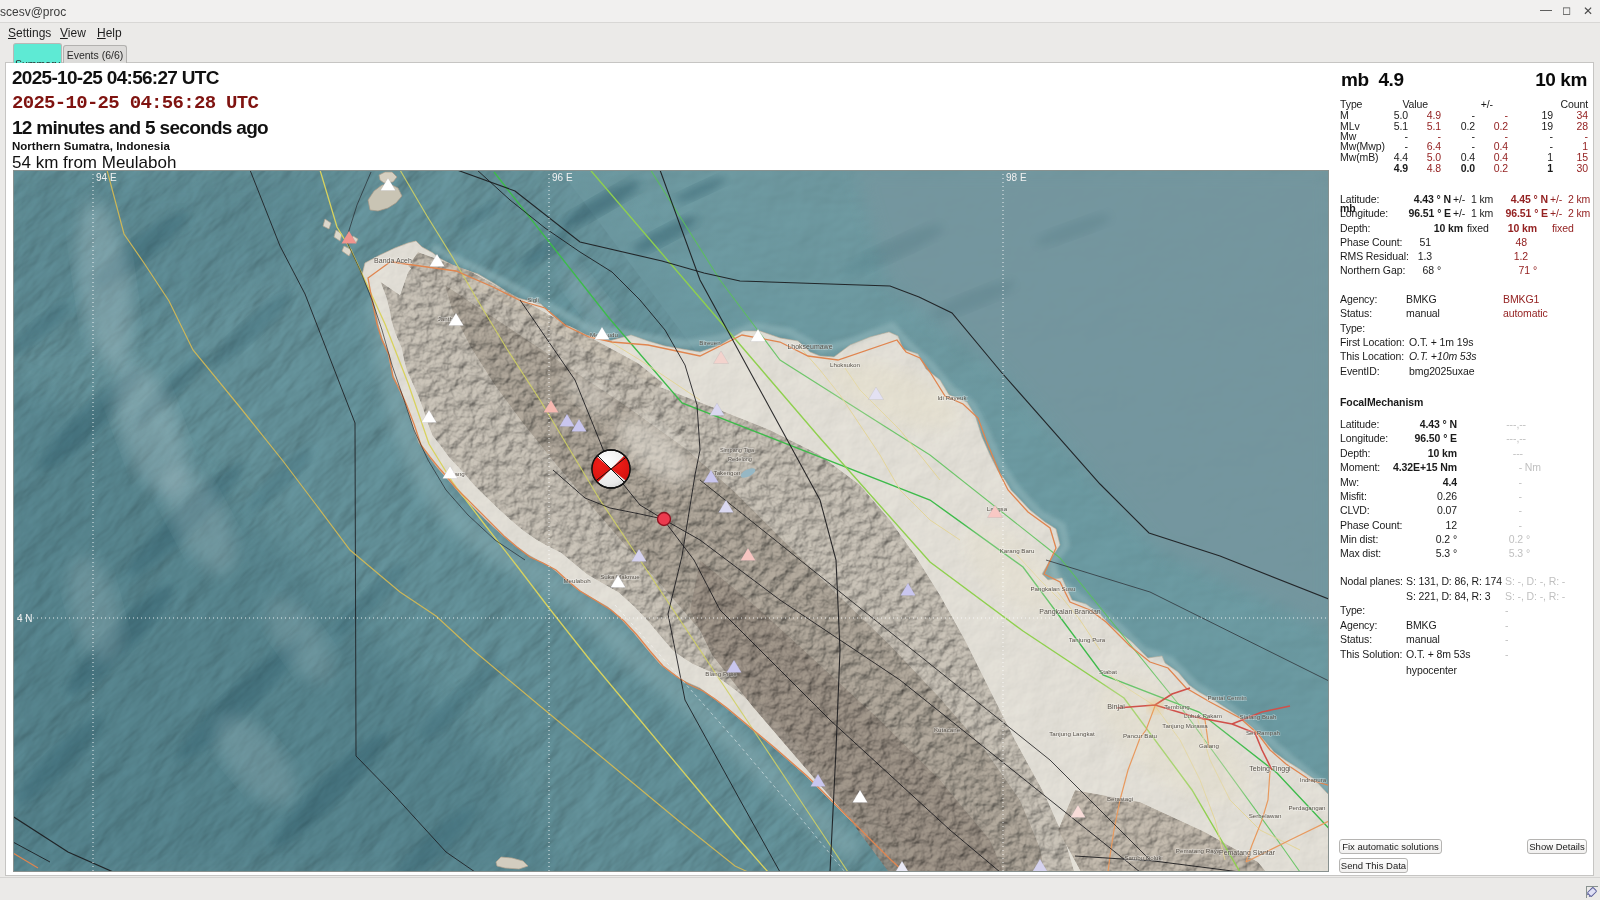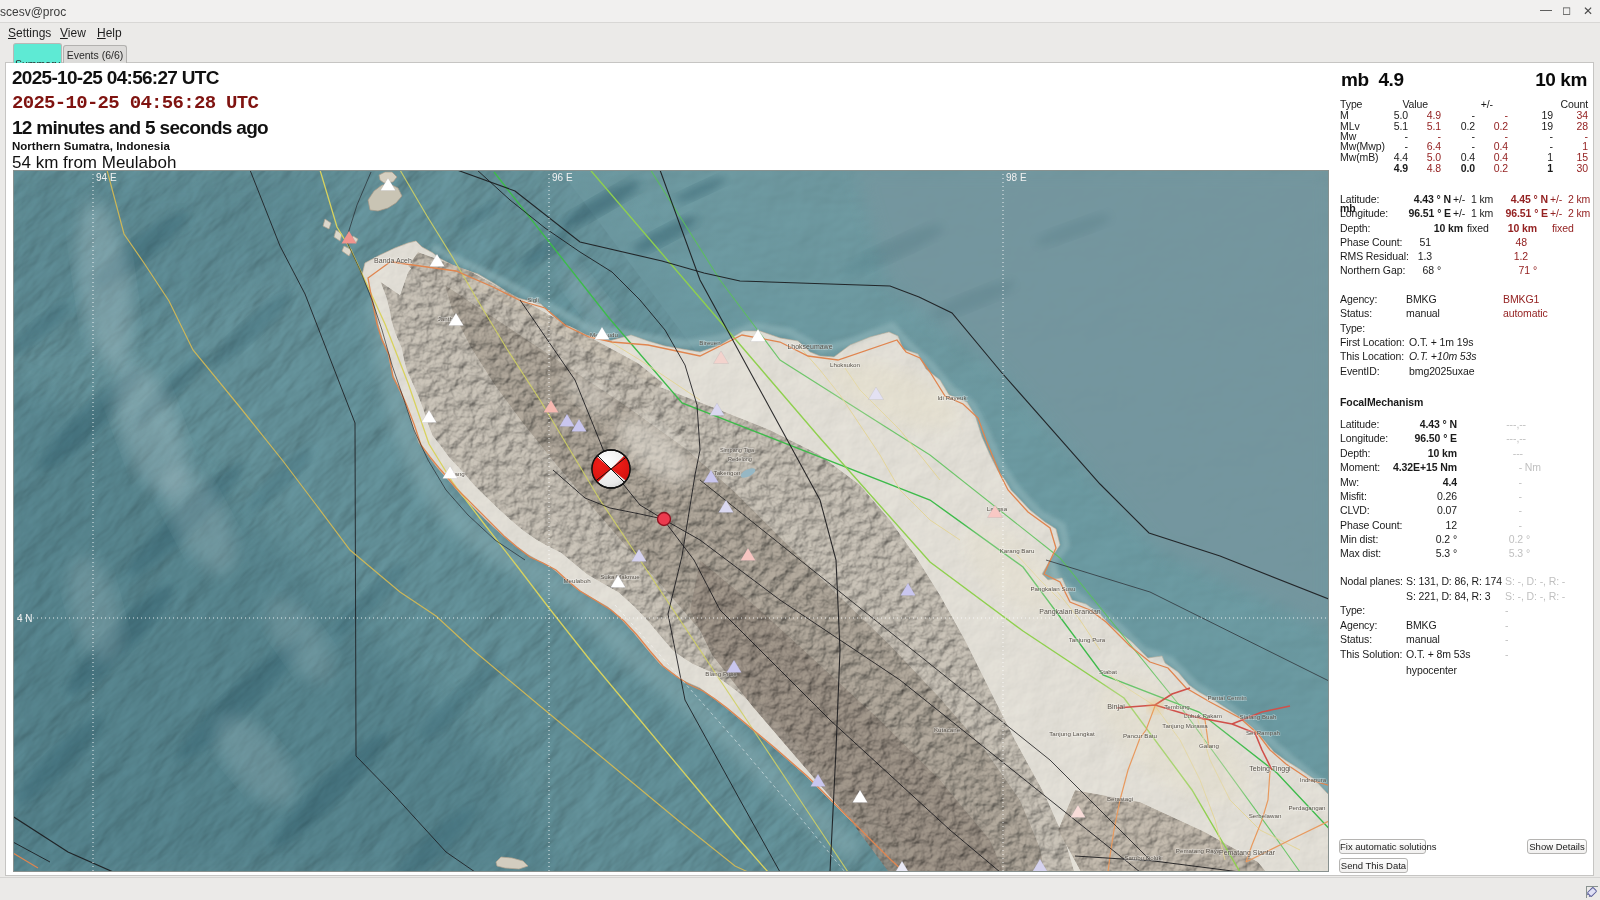--- a/index.html
+++ b/index.html
@@ -437,21 +437,21 @@
 <div class="abs rp" style="left:1406px;top:619px;">BMKG</div>
 <div class="abs rp gray" style="left:1505px;top:619px;">-</div>
 <div class="abs rp" style="left:1340px;top:633px;">Status:</div>
 <div class="abs rp" style="left:1406px;top:633px;">manual</div>
 <div class="abs rp gray" style="left:1505px;top:633px;">-</div>
 <div class="abs rp" style="left:1340px;top:648px;">This Solution:</div>
 <div class="abs rp" style="left:1406px;top:648px;">O.T. + 8m 53s</div>
 <div class="abs rp gray" style="left:1505px;top:648px;">-</div>
 </div>
 
-<div class="abs btn" style="left:1339px;top:839px;width:87px;height:15px;padding-top:1px;">Fix automatic solutions</div>
+<div class="abs btn" style="left:1339px;top:839px;width:103px;height:15px;padding-top:1px;">Fix automatic solutions</div>
 <div class="abs btn" style="left:1527px;top:839px;width:60px;height:15px;padding-top:1px;">Show Details</div>
 <div class="abs btn" style="left:1339px;top:858px;width:69px;height:15px;padding-top:1px;">Send This Data</div>
 
 <div class="abs" id="statusbar"></div>
 <svg class="abs" style="left:1586px;top:886px;" width="12" height="12" viewBox="0 0 12 12">
     <g transform="rotate(-45 6 6)">
       <rect x="2" y="3.2" width="8" height="5.6" rx="1.2" fill="#dfe0f5" stroke="#5b5e9a" stroke-width="1"></rect>
       <line x1="0.6" y1="4.8" x2="2" y2="4.8" stroke="#5b5e9a" stroke-width="1"></line>
       <line x1="0.6" y1="7.2" x2="2" y2="7.2" stroke="#5b5e9a" stroke-width="1"></line>
     </g>

